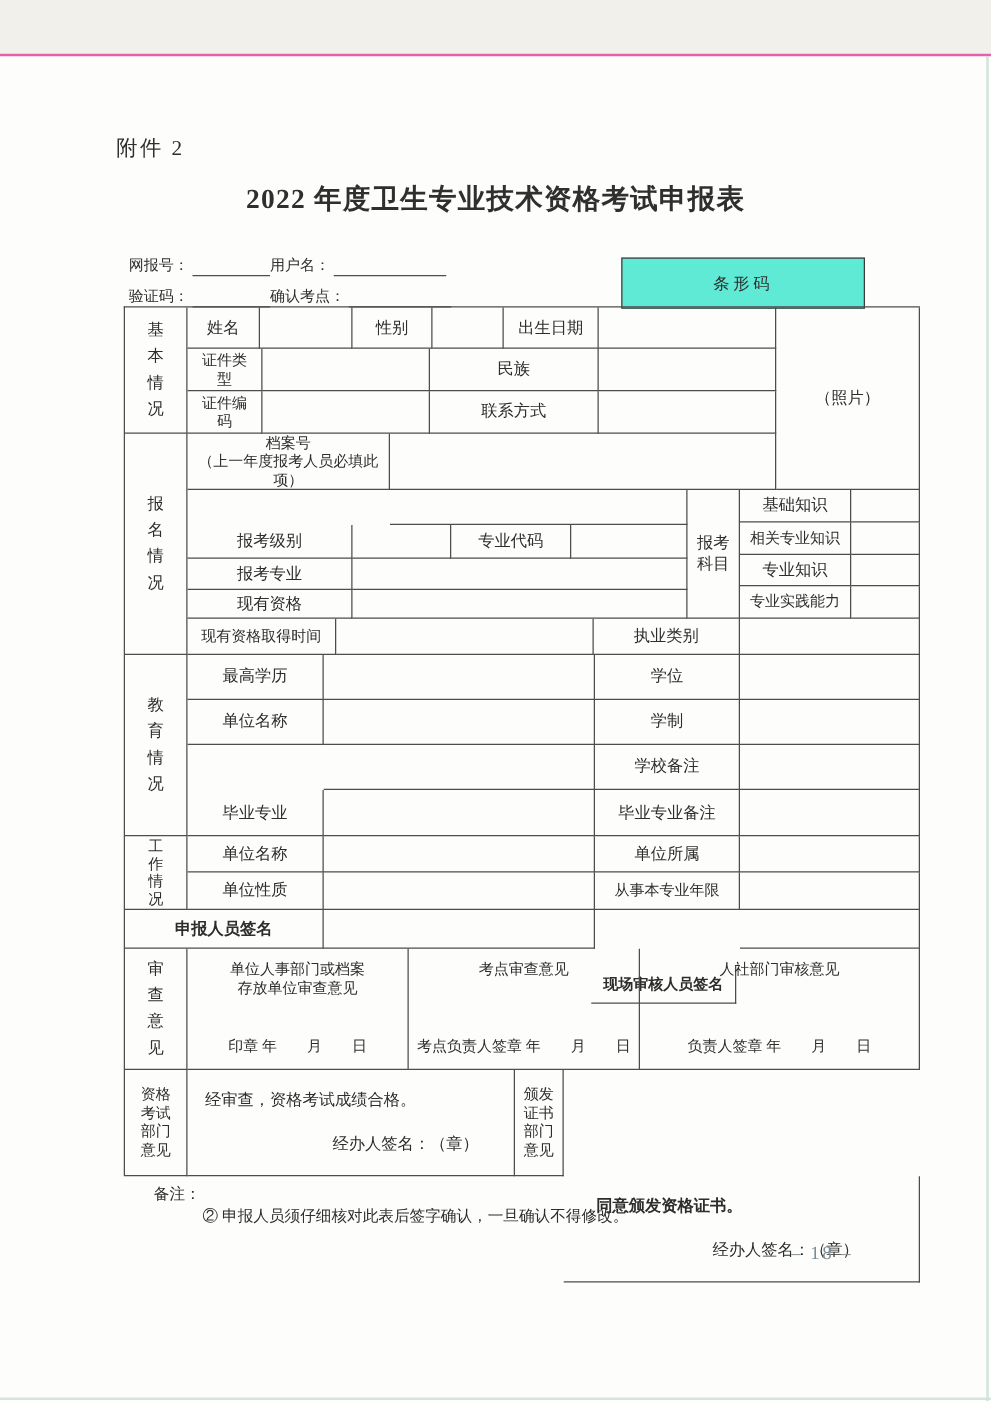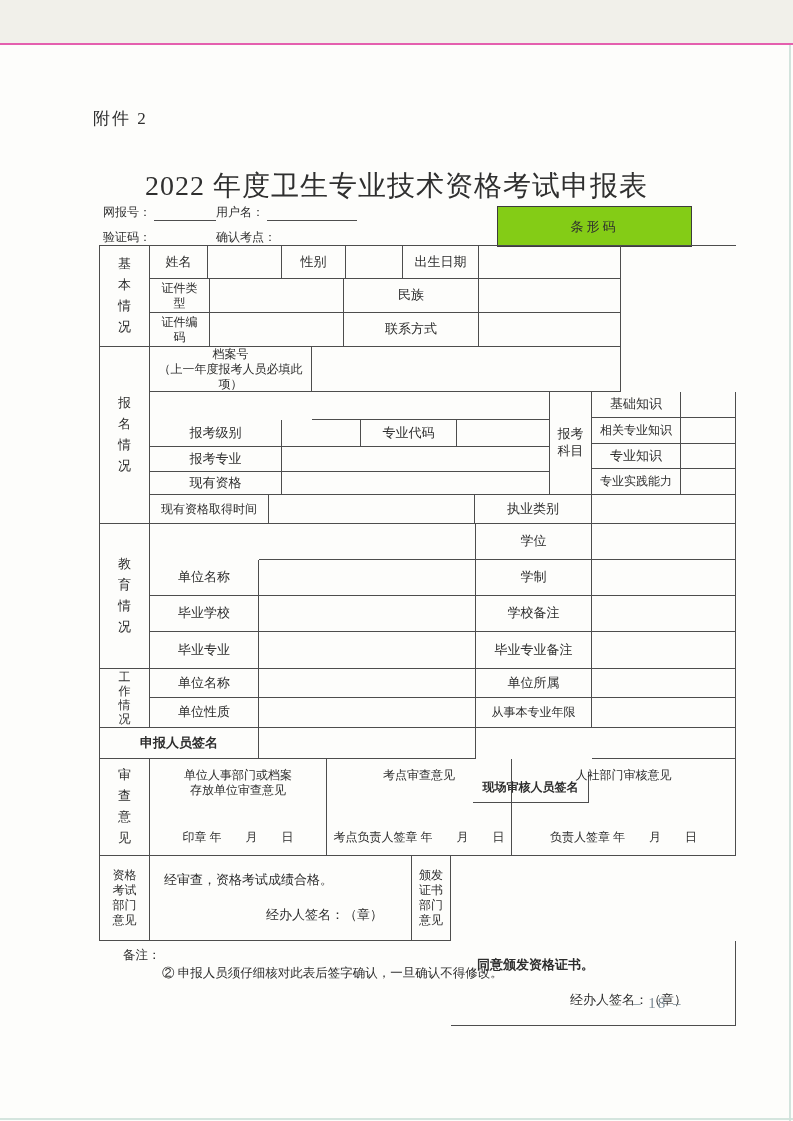--- a/index.html
+++ b/index.html
@@ -13,27 +13,27 @@
     background:#fdfdfb;color:#2f2f2f;
   }
   
   .top-strip{position:absolute;left:0;top:0;width:793px;height:43px;background:#f1f0ea;}
   .pink-line{position:absolute;left:0;top:43px;width:793px;height:2px;background:#e45fae;}
   .right-edge{position:absolute;right:2px;top:45px;width:2px;bottom:0;background:#cbdfd7;opacity:.85;}
   .bottom-edge{position:absolute;left:0;bottom:1px;width:793px;height:2px;background:#cfe2da;opacity:.9;}
 
   .attachment{position:absolute;left:93px;top:107px;font-size:17px;letter-spacing:2px;}
   .title{position:absolute;left:0;right:0;top:144px;text-align:center;
-         font-size:28px;font-weight:normal;letter-spacing:1px;margin-top:23px;}
+         font-size:22px;font-weight:bold;letter-spacing:1px;}
 
   .meta-field{position:absolute;display:flex;align-items:flex-end;font-size:12px;height:16px;}
   .meta-line{display:inline-block;border-bottom:1px solid #4e4e4e;height:13px;margin-left:3px;}
   .barcode-box{position:absolute;left:497px;top:206px;width:193px;height:39px;
                border:1.5px solid #3c3c3c;display:flex;align-items:center;justify-content:center;
-               font-size:13px;letter-spacing:3px;background:#84cc16;}
+               font-size:13px;letter-spacing:3px;background:#5eead4;}
 
   .grid{position:absolute;left:99px;top:245px;width:636px;height:695px;
         border-top:1px solid #4d4d4d;border-left:1px solid #4d4d4d;}
   .cell{position:absolute;box-sizing:border-box;
         border-right:1px solid #4d4d4d;border-bottom:1px solid #4d4d4d;
         display:flex;align-items:center;justify-content:center;
         text-align:center;font-size:13px;line-height:1.3;white-space:pre-line;color:#2d2d2d;}
   .sm{font-size:12px;line-height:1.25;}
   .v{line-height:1.6;}
   .v-tight{line-height:1.18;font-size:12px;}
@@ -94,20 +94,21 @@
     <div class="cell sm" style="left:50px;top:33px;width:60px;height:34px;">证件类
 型</div>
     <div class="cell" style="left:110px;top:33px;width:134px;height:34px;"></div>
     <div class="cell" style="left:244px;top:33px;width:135px;height:34px;">民族</div>
     <div class="cell" style="left:379px;top:33px;width:142px;height:34px;"></div>
     <div class="cell sm" style="left:50px;top:67px;width:60px;height:34px;">证件编
 码</div>
     <div class="cell" style="left:110px;top:67px;width:134px;height:34px;"></div>
     <div class="cell" style="left:244px;top:67px;width:135px;height:34px;">联系方式</div>
     <div class="cell" style="left:379px;top:67px;width:142px;height:34px;"></div>
+    <div class="cell" style="left:521px;top:0;width:115px;height:146px;">（照片）</div>
 
     <div class="cell v" style="left:0;top:101px;width:50px;height:177px;">报
 名
 情
 况</div>
     <div class="cell sm" style="left:50px;top:101px;width:162px;height:45px;">档案号
 （上一年度报考人员必填此
 项）</div>
     <div class="cell" style="left:212px;top:101px;width:309px;height:45px;"></div>
     <div class="cell" style="left:212px;top:146px;width:238px;height:28px;"></div>
@@ -131,28 +132,28 @@
     <div class="cell" style="left:182px;top:226px;width:268px;height:23px;"></div>
     <div class="cell sm" style="left:50px;top:249px;width:119px;height:29px;">现有资格取得时间</div>
     <div class="cell" style="left:169px;top:249px;width:206px;height:29px;"></div>
     <div class="cell" style="left:375px;top:249px;width:117px;height:29px;">执业类别</div>
     <div class="cell" style="left:492px;top:249px;width:144px;height:29px;"></div>
 
     <div class="cell v" style="left:0;top:278px;width:50px;height:145px;">教
 育
 情
 况</div>
+    <div class="cell" style="left:50px;top:278px;width:109px;height:36px;">最高学历</div>
     <div class="cell" style="left:159px;top:278px;width:217px;height:36px;"></div>
     <div class="cell" style="left:376px;top:278px;width:116px;height:36px;">学位</div>
     <div class="cell" style="left:492px;top:278px;width:144px;height:36px;"></div>
     <div class="cell" style="left:50px;top:314px;width:109px;height:36px;">单位名称</div>
     <div class="cell" style="left:159px;top:314px;width:217px;height:36px;"></div>
     <div class="cell" style="left:376px;top:314px;width:116px;height:36px;">学制</div>
     <div class="cell" style="left:492px;top:314px;width:144px;height:36px;"></div>
-    <div class="cell" style="left:50px;top:350px;width:109px;height:36px;">毕业学校</div>
     <div class="cell" style="left:159px;top:350px;width:217px;height:36px;"></div>
     <div class="cell" style="left:376px;top:350px;width:116px;height:36px;">学校备注</div>
     <div class="cell" style="left:492px;top:350px;width:144px;height:36px;"></div>
     <div class="cell" style="left:50px;top:386px;width:109px;height:37px;">毕业专业</div>
     <div class="cell" style="left:159px;top:386px;width:217px;height:37px;"></div>
     <div class="cell" style="left:376px;top:386px;width:116px;height:37px;">毕业专业备注</div>
     <div class="cell" style="left:492px;top:386px;width:144px;height:37px;"></div>
 
     <div class="cell v-tight" style="left:0;top:423px;width:50px;height:59px;">工
 作

